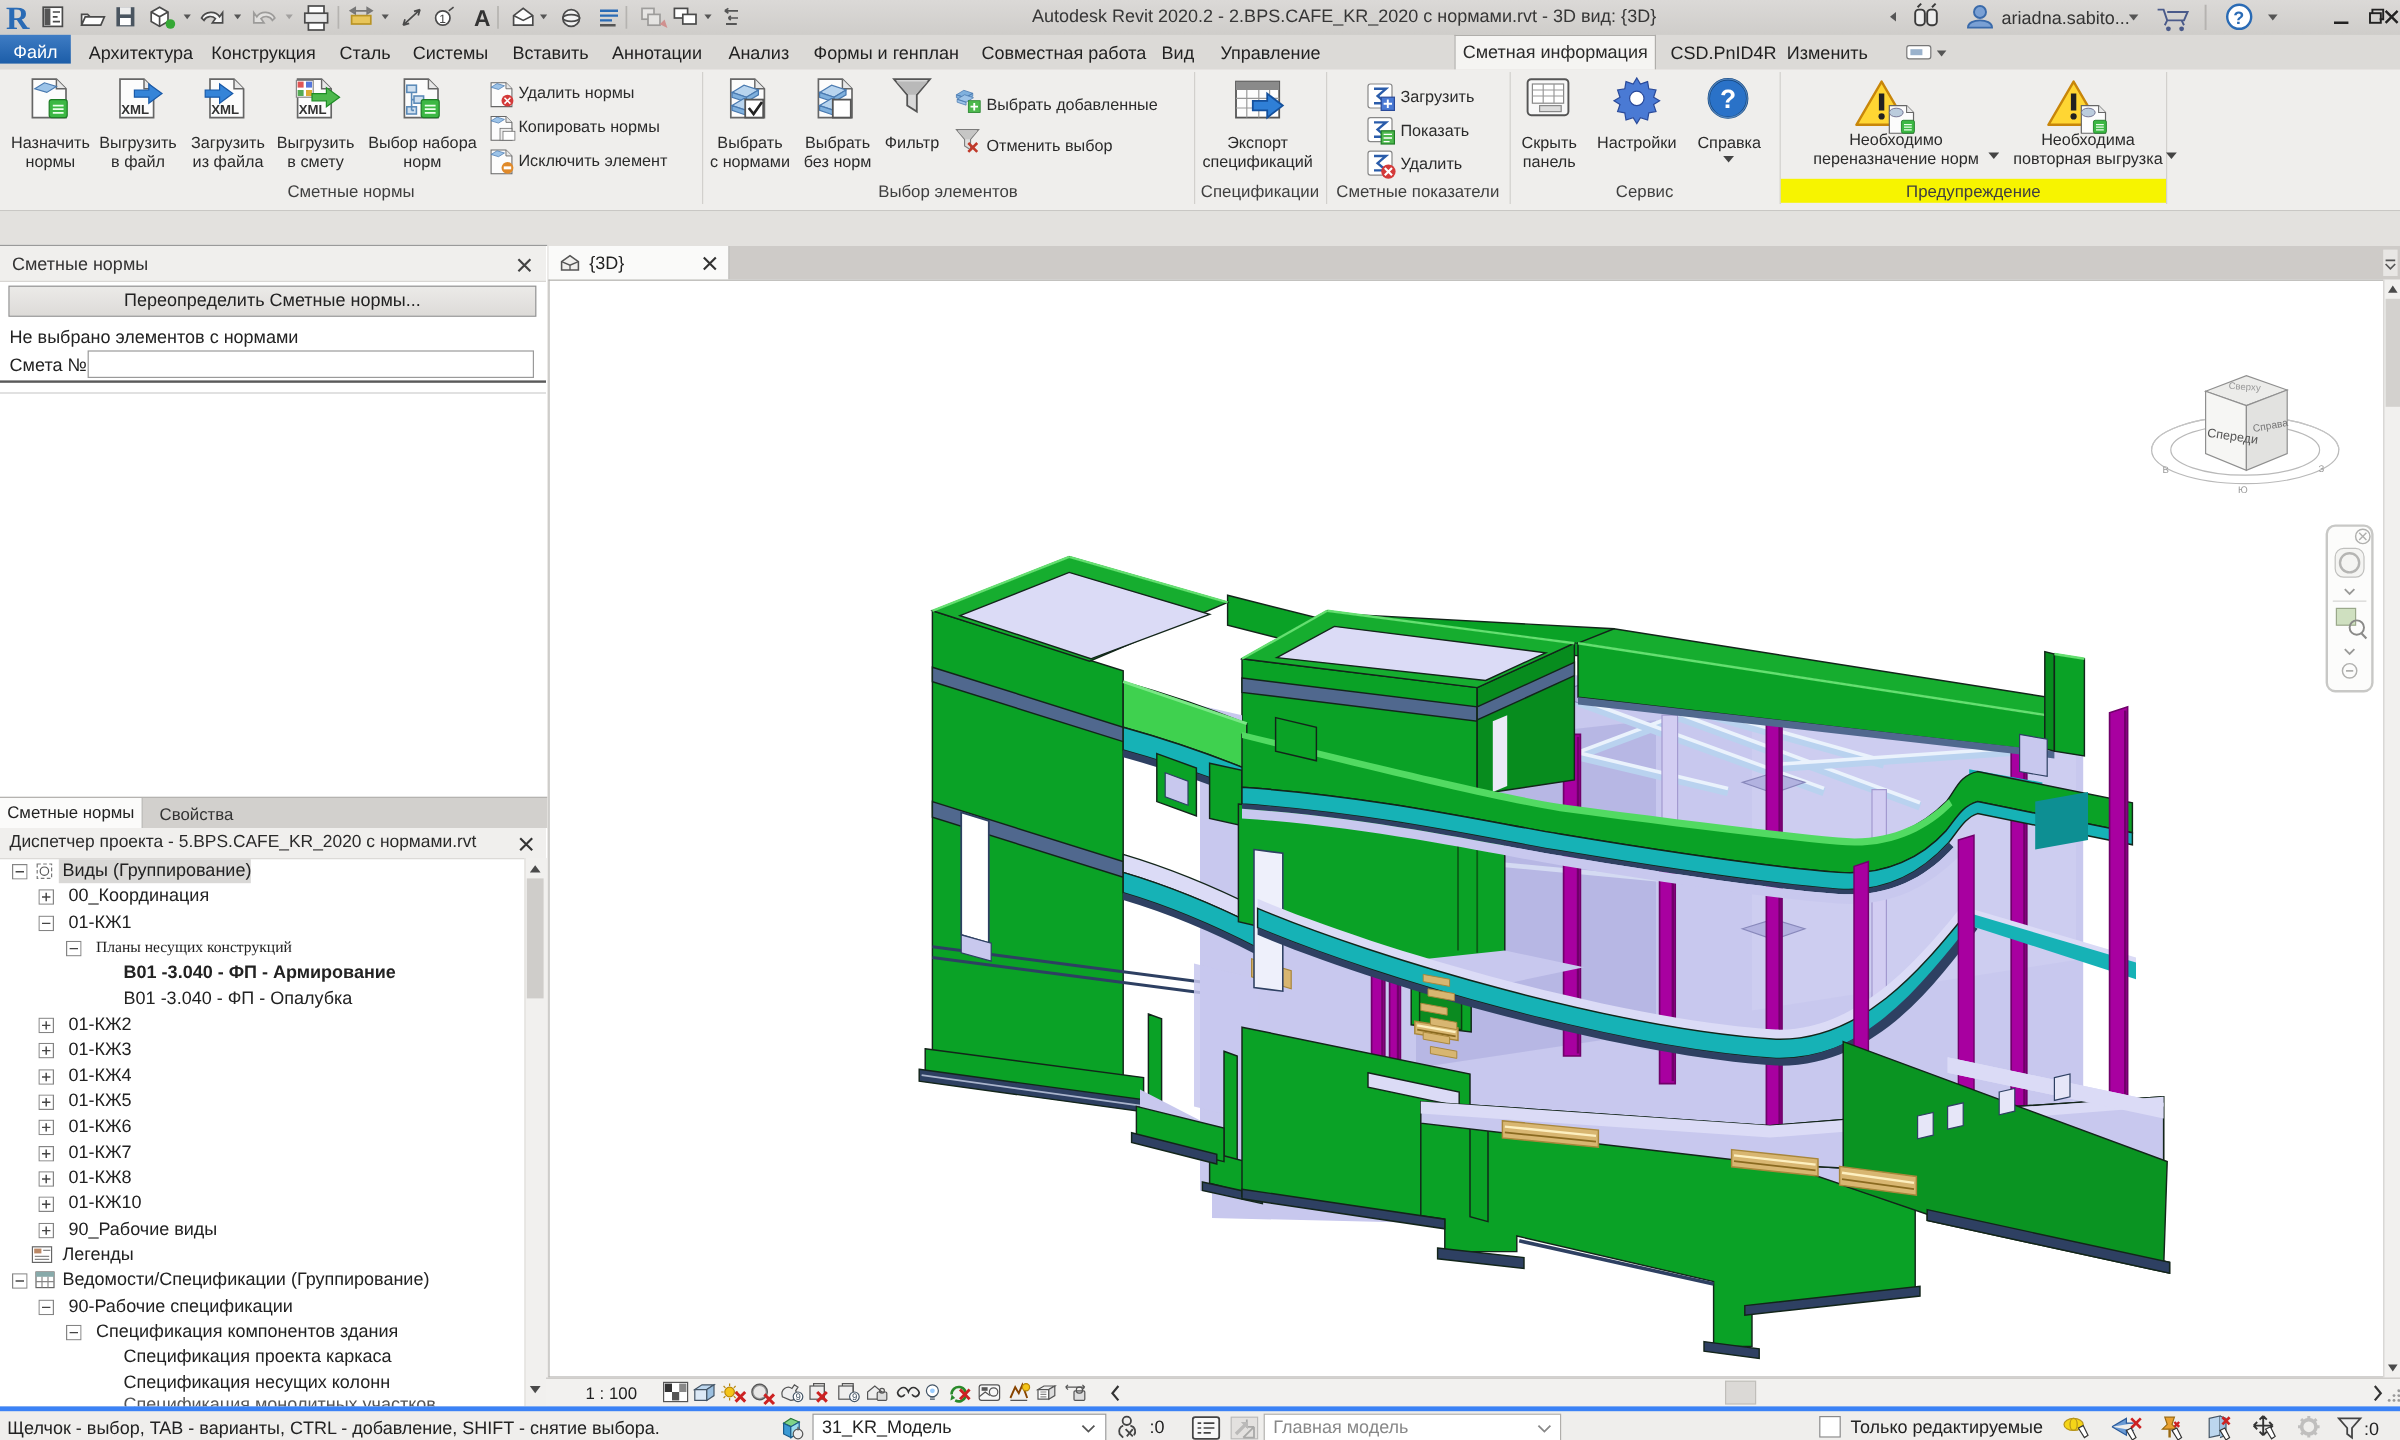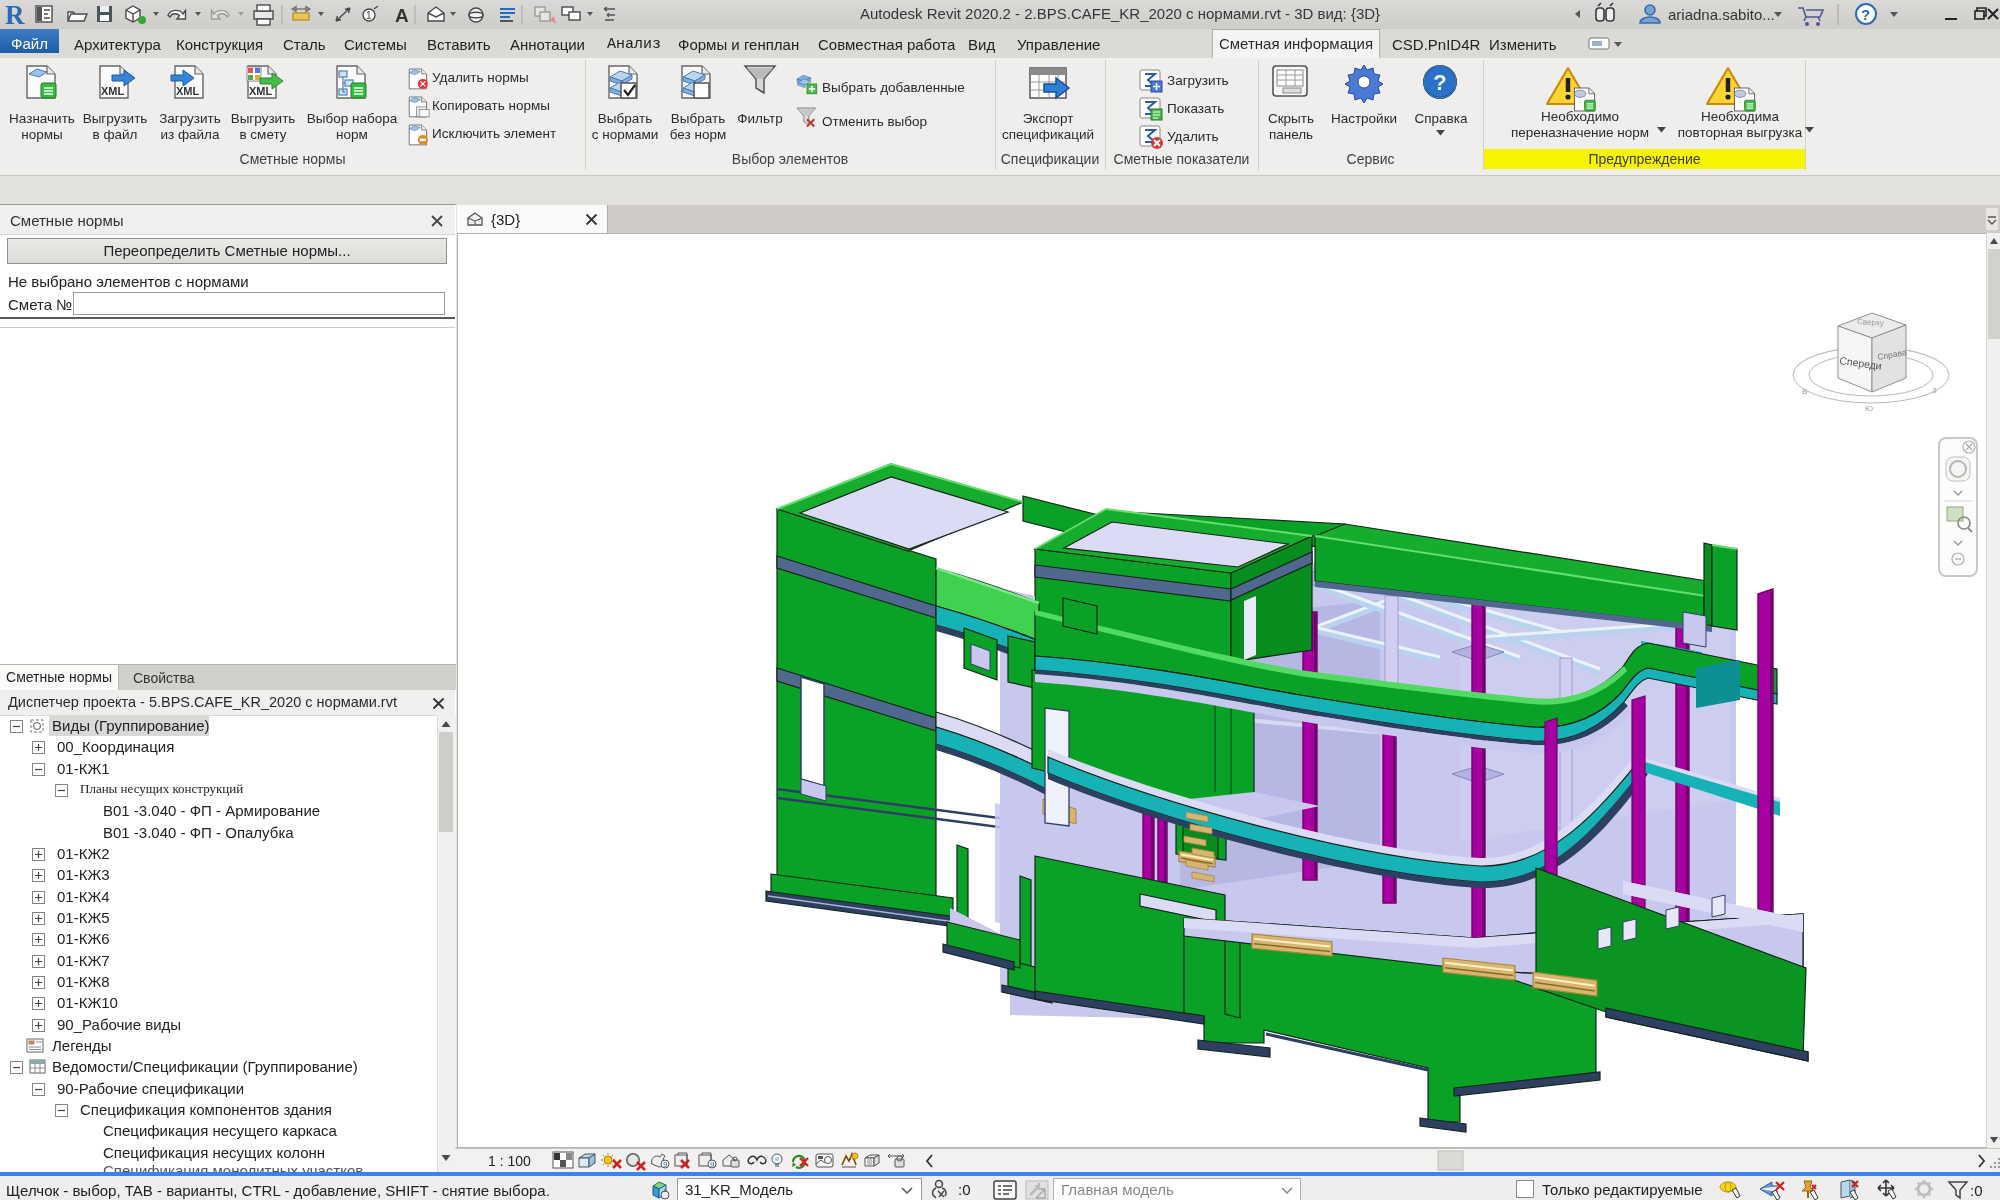--- a/index.html
+++ b/index.html
@@ -91,21 +91,21 @@
 </div>
 
 <div class="abs" id="tabrow" style="left:0;top:29px;width:2000px;height:29px;background:#dcdad7;font-size:15px;color:#2b2b2b;">
 <div class="abs" style="left:0;top:0;width:59px;height:24px;background:linear-gradient(#3e7cc4,#1c5da8);color:#fff;text-align:center;line-height:29px;">Файл</div>
 <div class="tx" style="left:74px;top:7px;">Архитектура</div>
 <div class="tx" style="left:176px;top:7px;">Конструкция</div>
 <div class="tx" style="left:283px;top:7px;">Сталь</div>
 <div class="tx" style="left:344px;top:7px;">Системы</div>
 <div class="tx" style="left:427px;top:7px;">Вставить</div>
 <div class="tx" style="left:510px;top:7px;">Аннотации</div>
-<div class="tx" style="left:607px;top:7px;font-family:Liberation Mono, monospace;">Анализ</div>
+<div class="tx" style="left:607px;top:7px;">Анализ</div>
 <div class="tx" style="left:678px;top:7px;">Формы и генплан</div>
 <div class="tx" style="left:818px;top:7px;">Совместная работа</div>
 <div class="tx" style="left:968px;top:7px;">Вид</div>
 <div class="tx" style="left:1017px;top:7px;">Управление</div>
 <div class="tx" style="left:1119px;top:7px;margin-top:36px;">Надстройки</div>
 <div class="abs" style="left:1212px;top:0;width:168px;height:29px;background:#f5f4f2;border:1px solid #b0aeab;border-bottom:none;box-sizing:border-box;text-align:center;line-height:28px;">Сметная информация</div>
 <div class="tx" style="left:1392px;top:7px;">CSD.PnID4R</div>
 <div class="tx" style="left:1489px;top:7px;">Изменить</div>
 <svg class="abs" style="left:1588px;top:6px" width="40" height="18">
       <rect x="1" y="3" width="20" height="11" rx="2" fill="#fff" stroke="#777"></rect>
@@ -394,21 +394,21 @@
 <svg class="abs" style="left:32px;top:73px" width="13" height="13">
       <rect x="0.5" y="0.5" width="12" height="12" fill="#fff" stroke="#848484"></rect>
       <path d="M3 6.5 h7" stroke="#444" stroke-width="1.2"></path>
     </svg>
 <div class="tx" style="left:57px;top:70px;font-size:15px;">01-КЖ1</div>
 <svg class="abs" style="left:55px;top:94px" width="13" height="13">
       <rect x="0.5" y="0.5" width="12" height="12" fill="#fff" stroke="#848484"></rect>
       <path d="M3 6.5 h7" stroke="#444" stroke-width="1.2"></path>
     </svg>
 <div class="tx" style="left:80px;top:91px;font-size:13px;font-family:Liberation Serif, serif;">Планы несущих конструкций</div>
-<div class="tx" style="left:103px;top:112px;font-size:15px;">В01 -3.040 - ФП - Армирование</div>
+<div class="tx" style="left:103px;top:112px;font-size:15px;font-weight:bold;">В01 -3.040 - ФП - Армирование</div>
 <div class="tx" style="left:103px;top:134px;font-size:15px;">В01 -3.040 - ФП - Опалубка</div>
 <svg class="abs" style="left:32px;top:158px" width="13" height="13">
       <rect x="0.5" y="0.5" width="12" height="12" fill="#fff" stroke="#848484"></rect>
       <path d="M3 6.5 h7 M6.5 3 v7" stroke="#444" stroke-width="1.2"></path>
     </svg>
 <div class="tx" style="left:57px;top:155px;font-size:15px;">01-КЖ2</div>
 <svg class="abs" style="left:32px;top:179px" width="13" height="13">
       <rect x="0.5" y="0.5" width="12" height="12" fill="#fff" stroke="#848484"></rect>
       <path d="M3 6.5 h7 M6.5 3 v7" stroke="#444" stroke-width="1.2"></path>
     </svg>
@@ -467,21 +467,21 @@
 <svg class="abs" style="left:32px;top:393px" width="13" height="13">
       <rect x="0.5" y="0.5" width="12" height="12" fill="#fff" stroke="#848484"></rect>
       <path d="M3 6.5 h7" stroke="#444" stroke-width="1.2"></path>
     </svg>
 <div class="tx" style="left:57px;top:390px;font-size:15px;">90-Рабочие спецификации</div>
 <svg class="abs" style="left:55px;top:414px" width="13" height="13">
       <rect x="0.5" y="0.5" width="12" height="12" fill="#fff" stroke="#848484"></rect>
       <path d="M3 6.5 h7" stroke="#444" stroke-width="1.2"></path>
     </svg>
 <div class="tx" style="left:80px;top:411px;font-size:15px;">Спецификация компонентов здания</div>
-<div class="tx" style="left:103px;top:432px;font-size:15px;">Спецификация несущего каркаса</div>
+<div class="tx" style="left:103px;top:432px;font-size:15px;">Спецификация проекта каркаса</div>
 <div class="tx" style="left:103px;top:454px;font-size:15px;">Спецификация несущих колонн</div>
 <div class="tx" style="left:103px;top:472px;font-size:15px;color:#555;text-decoration:underline;">Спецификация монолитных участков</div>
 </div>
 
 <div class="abs" id="vtabs" style="left:457px;top:205px;width:1543px;height:28px;background:#cecbc8;">
 <div class="abs" style="left:0;top:0;width:150px;height:28px;background:#fafaf9;border-right:1px solid #b0aeab;"></div>
 <svg class="abs" style="left:8px;top:5px" width="20" height="18">
       <path d="M3 8 l7 -5 7 5 v7 h-14 z" fill="#f0efed" stroke="#555" stroke-width="1.3"></path>
       <path d="M3 8 l7 3 7 -3 M10 11 v4" stroke="#555" stroke-width="1.1" fill="none"></path>
     </svg>

